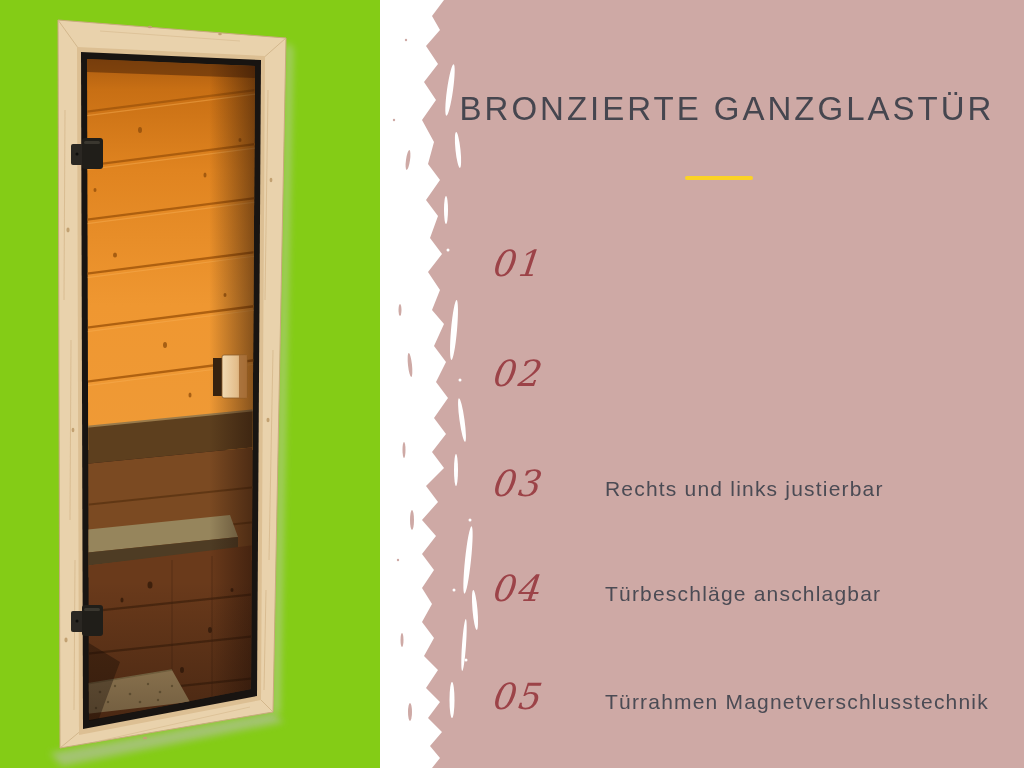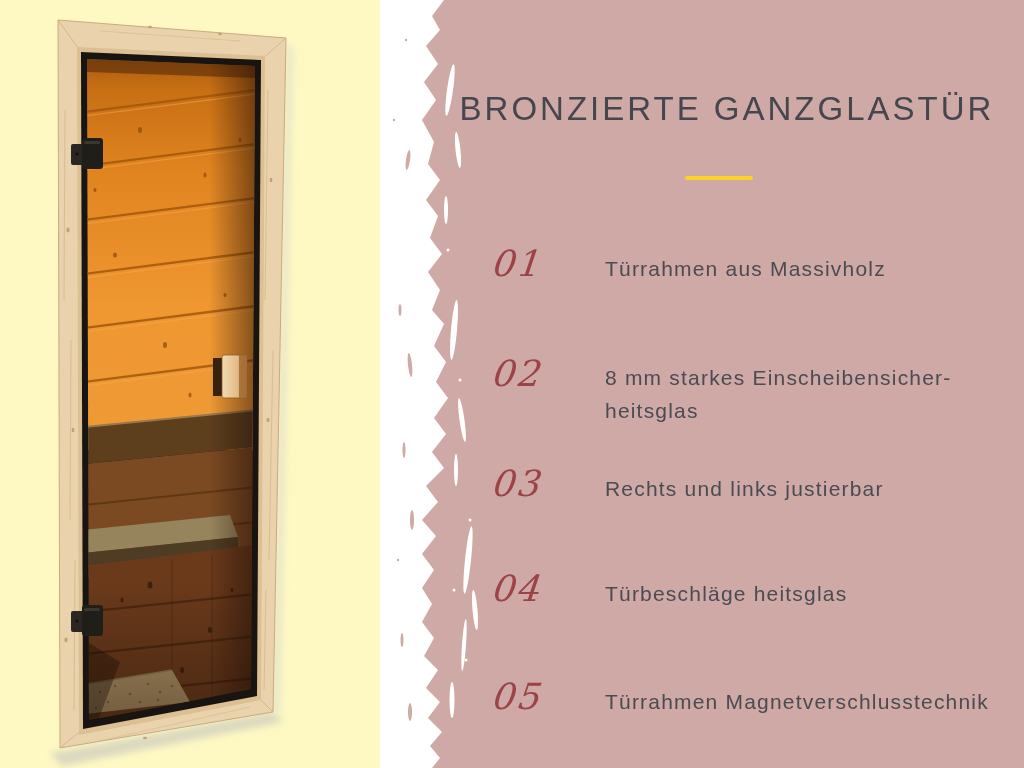--- a/index.html
+++ b/index.html
@@ -1,18 +1,18 @@
 <!DOCTYPE html>
 <html><head>
 <meta charset="utf-8">
 <style>
   html,body{margin:0;padding:0;background:#ffffff;}
   .stage{
     position:relative;width:1024px;height:768px;overflow:hidden;
-    background:#fef9c3;font-family:"Liberation Sans",sans-serif;
+    background:#84cc16;font-family:"Liberation Sans",sans-serif;
   }
   .door-svg{position:absolute;left:0;top:0;display:block;}
   .pink-panel{position:absolute;left:420px;top:0;width:604px;height:768px;background:#cea9a5;}
   .brush-svg{position:absolute;left:380px;top:0;display:block;pointer-events:none;}
   .text-layer{position:absolute;left:420px;top:0;width:604px;height:768px;}
   .title{
     position:absolute;left:24px;top:90px;width:566px;margin:0;
     text-align:center;font-size:33px;font-weight:400;letter-spacing:3px;
     color:#46464f;white-space:nowrap;
   }
@@ -221,34 +221,31 @@
       <circle cx="26" cy="40" r="1.2"></circle>
     </g>
   </svg>
 
   <div class="text-layer">
     <h1 class="title">BRONZIERTE GANZGLASTÜR</h1>
     <div class="divider"></div>
 
     <div class="feature f1">
       <span class="num">01</span>
-      <span class="txt">Türrahmen aus Massivholz</span>
     </div>
     <div class="feature f2">
       <span class="num">02</span>
-      <span class="txt">8 mm starkes Einscheibensicher-
-heitsglas</span>
     </div>
     <div class="feature f3">
       <span class="num">03</span>
       <span class="txt">Rechts und links justierbar</span>
     </div>
     <div class="feature f4">
       <span class="num">04</span>
-      <span class="txt">Türbeschläge heitsglas</span>
+      <span class="txt">Türbeschläge anschlagbar</span>
     </div>
     <div class="feature f5">
       <span class="num">05</span>
       <span class="txt">Türrahmen Magnetverschlusstechnik</span>
     </div>
   </div>
 
 </div>
 
 </body></html>

